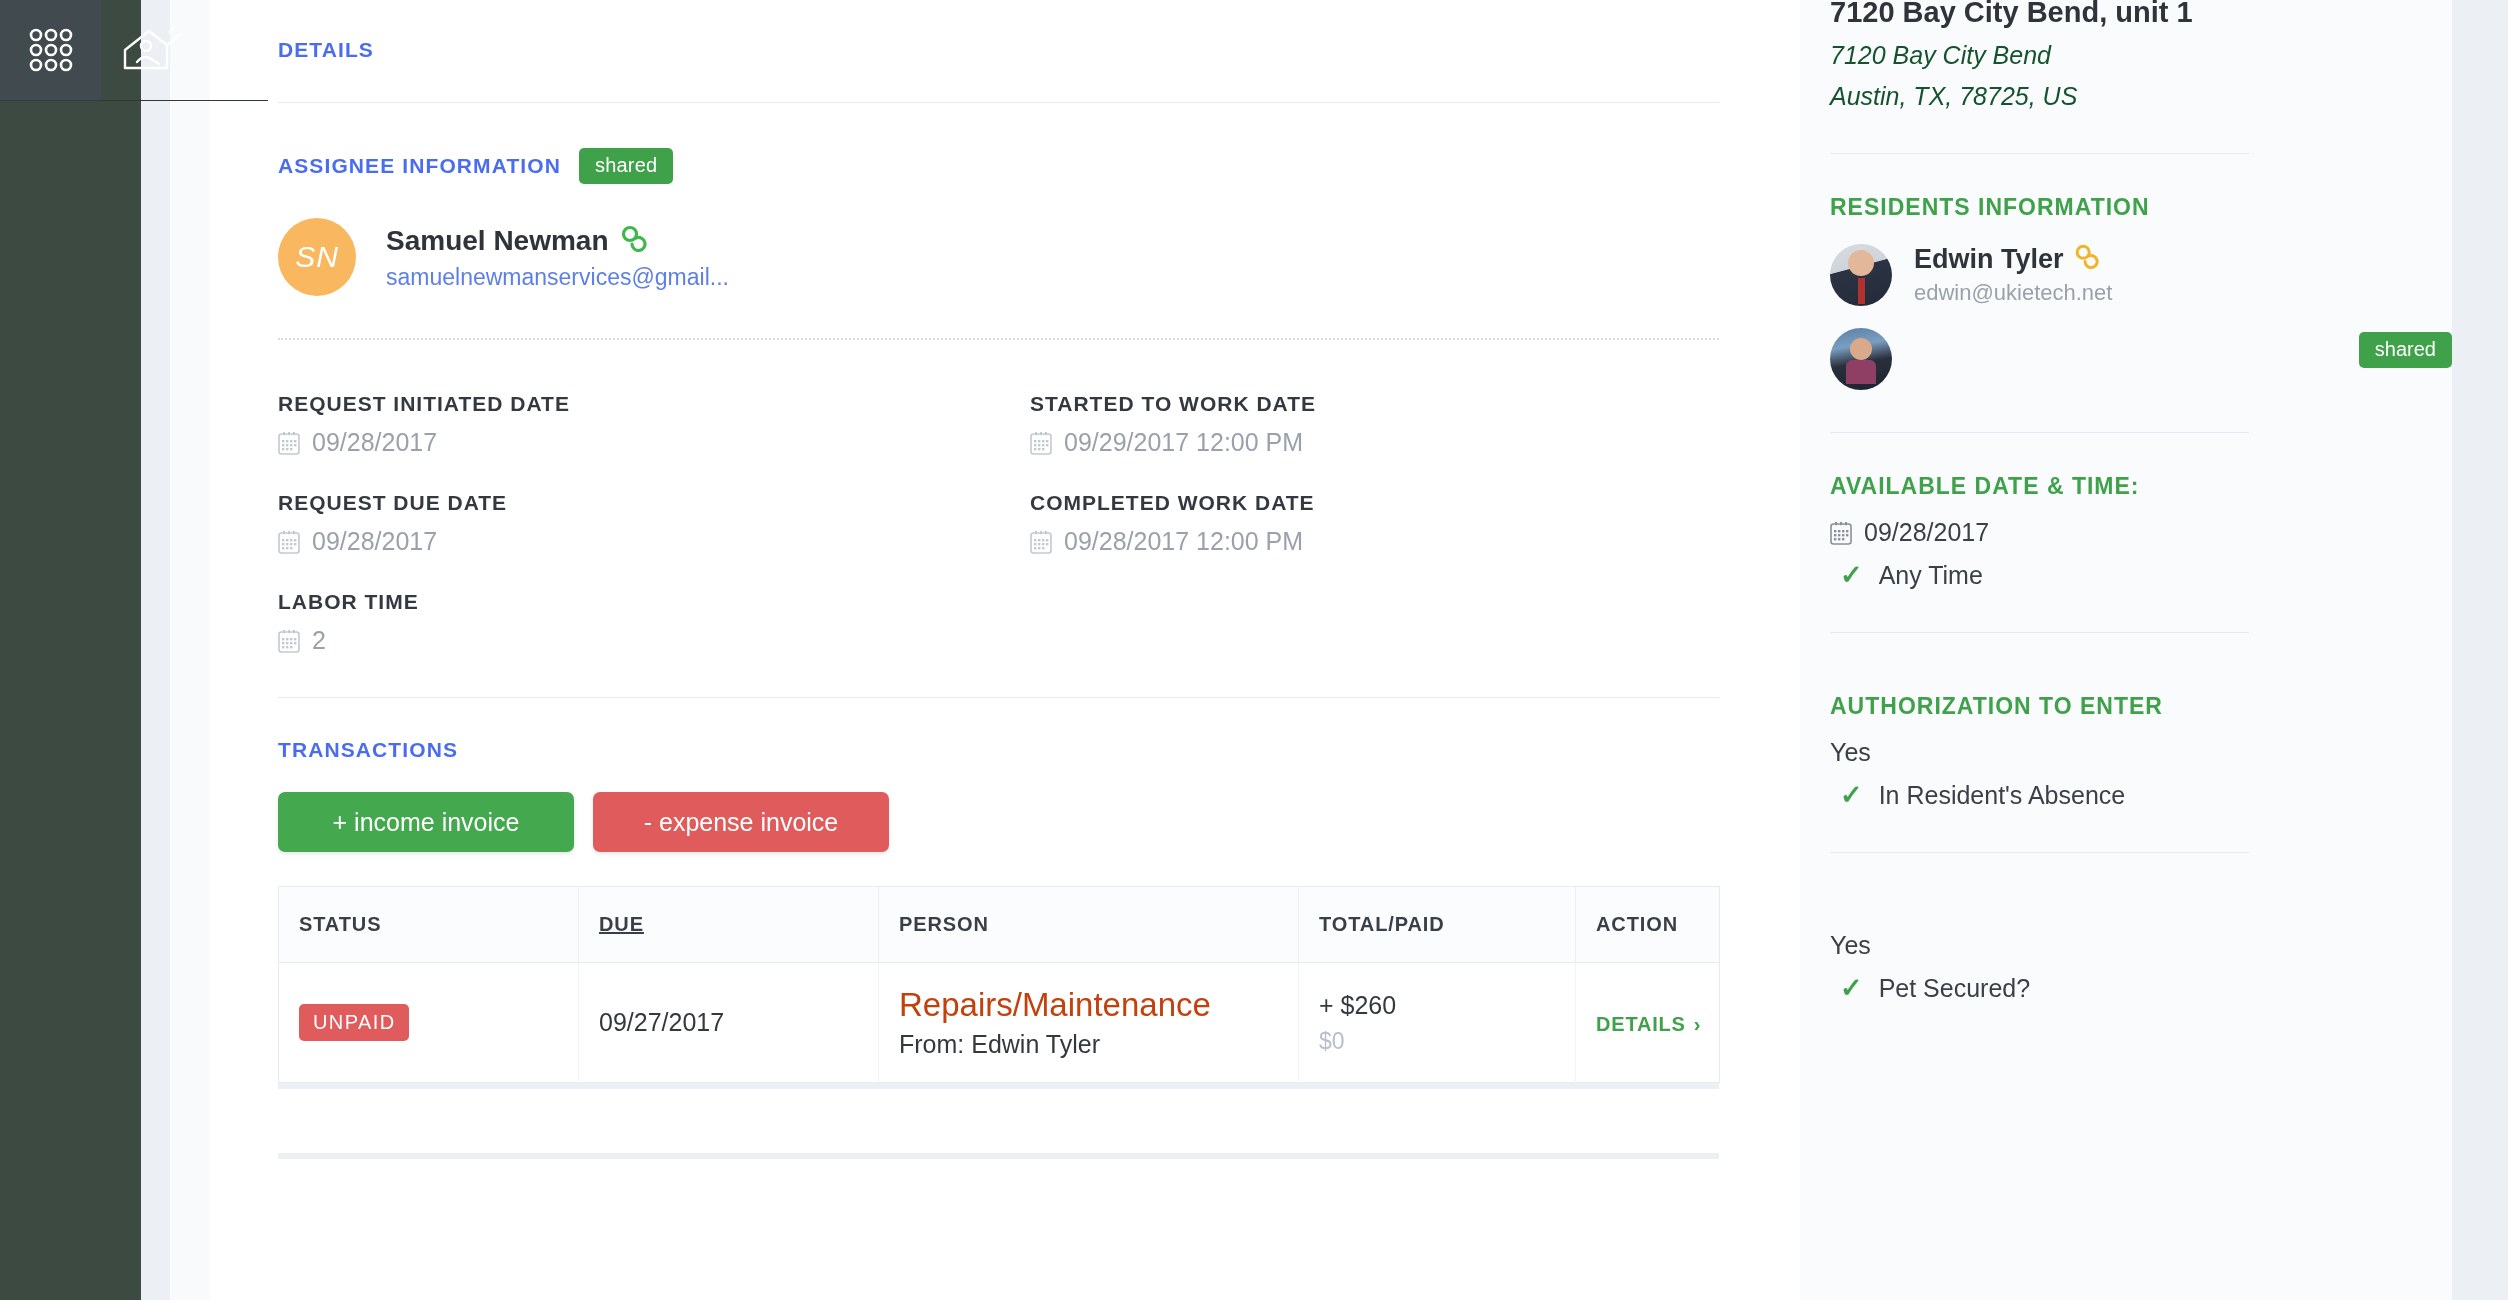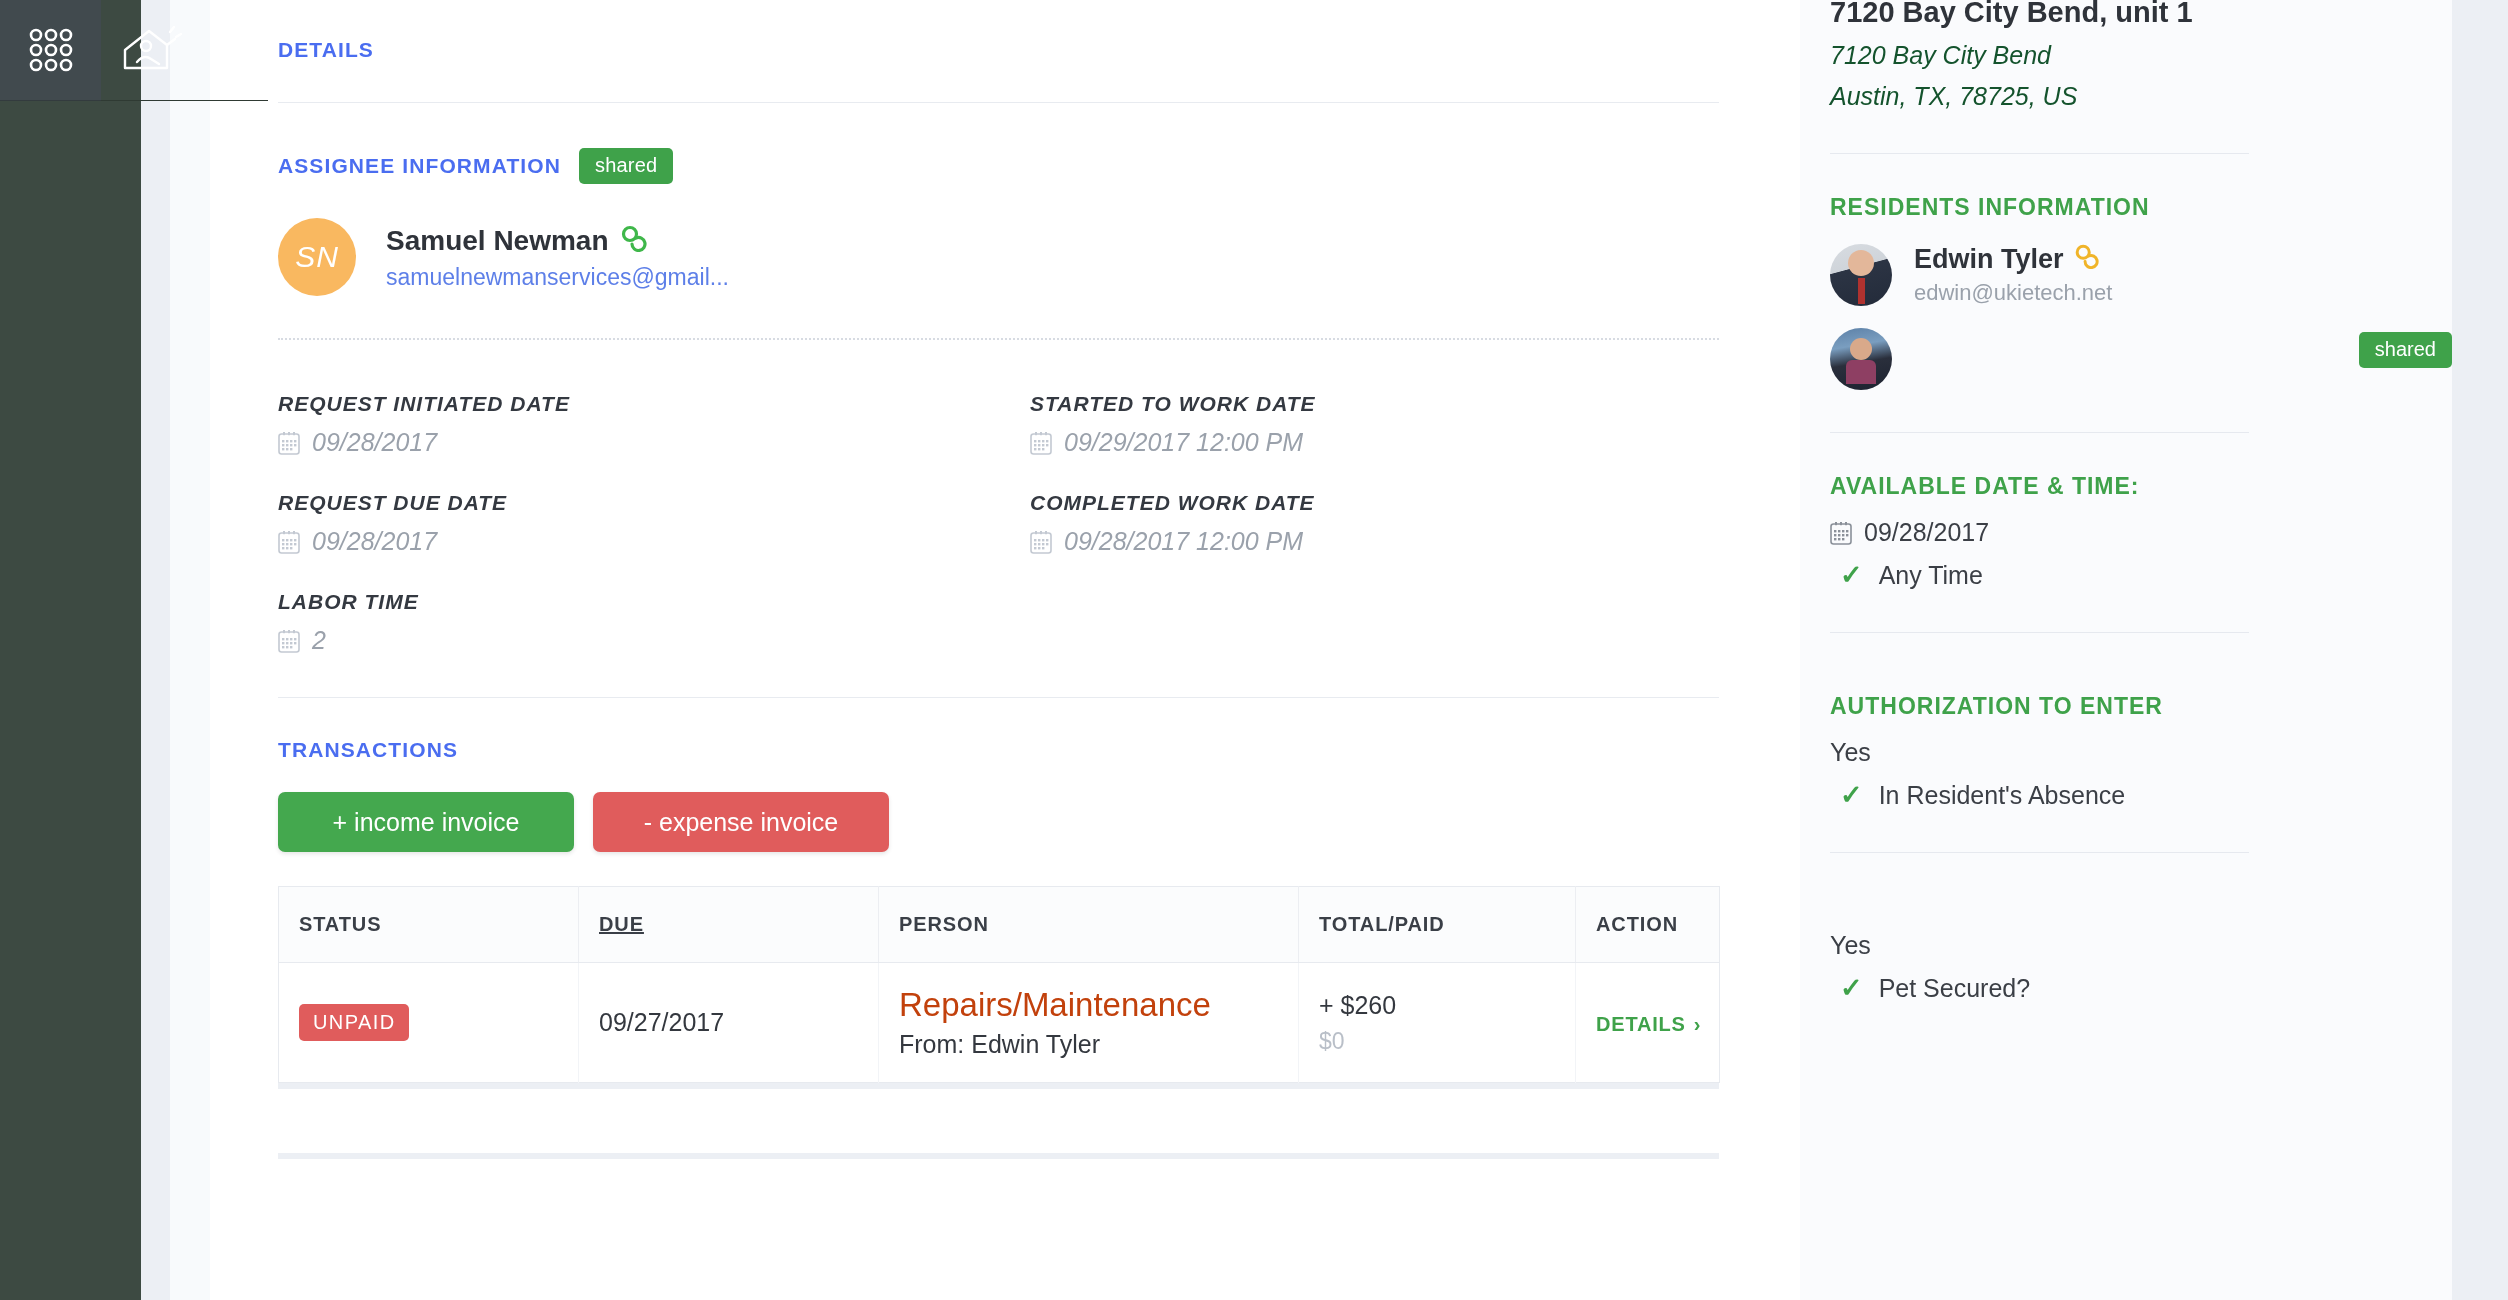--- a/index.html
+++ b/index.html
@@ -81,21 +81,21 @@
   .assignee-name {
     font-size: 28px; font-weight: 700; color: #2f333a;
     display: flex; align-items: center; gap: 10px;
   }
   .assignee-email { font-size: 23px; color: #5d7fe8; margin-top: 5px; }
 
   .dates-grid {
     display: grid; grid-template-columns: 752px auto;
     row-gap: 0; margin-top: 52px;
   }
-  .field { margin-bottom: 34px; font-style: italic; }
+  .field { margin-bottom: 34px; }
   .field-label {
     font-size: 21px; font-weight: 700; color: #343941;
     letter-spacing: 1px; text-transform: uppercase;
   }
   .field-value {
     margin-top: 12px; font-size: 25px; color: #9aa1ab;
     display: flex; align-items: center; gap: 12px;
   }
   .cal-ico { width: 22px; height: 24px; flex: 0 0 22px; }
 

